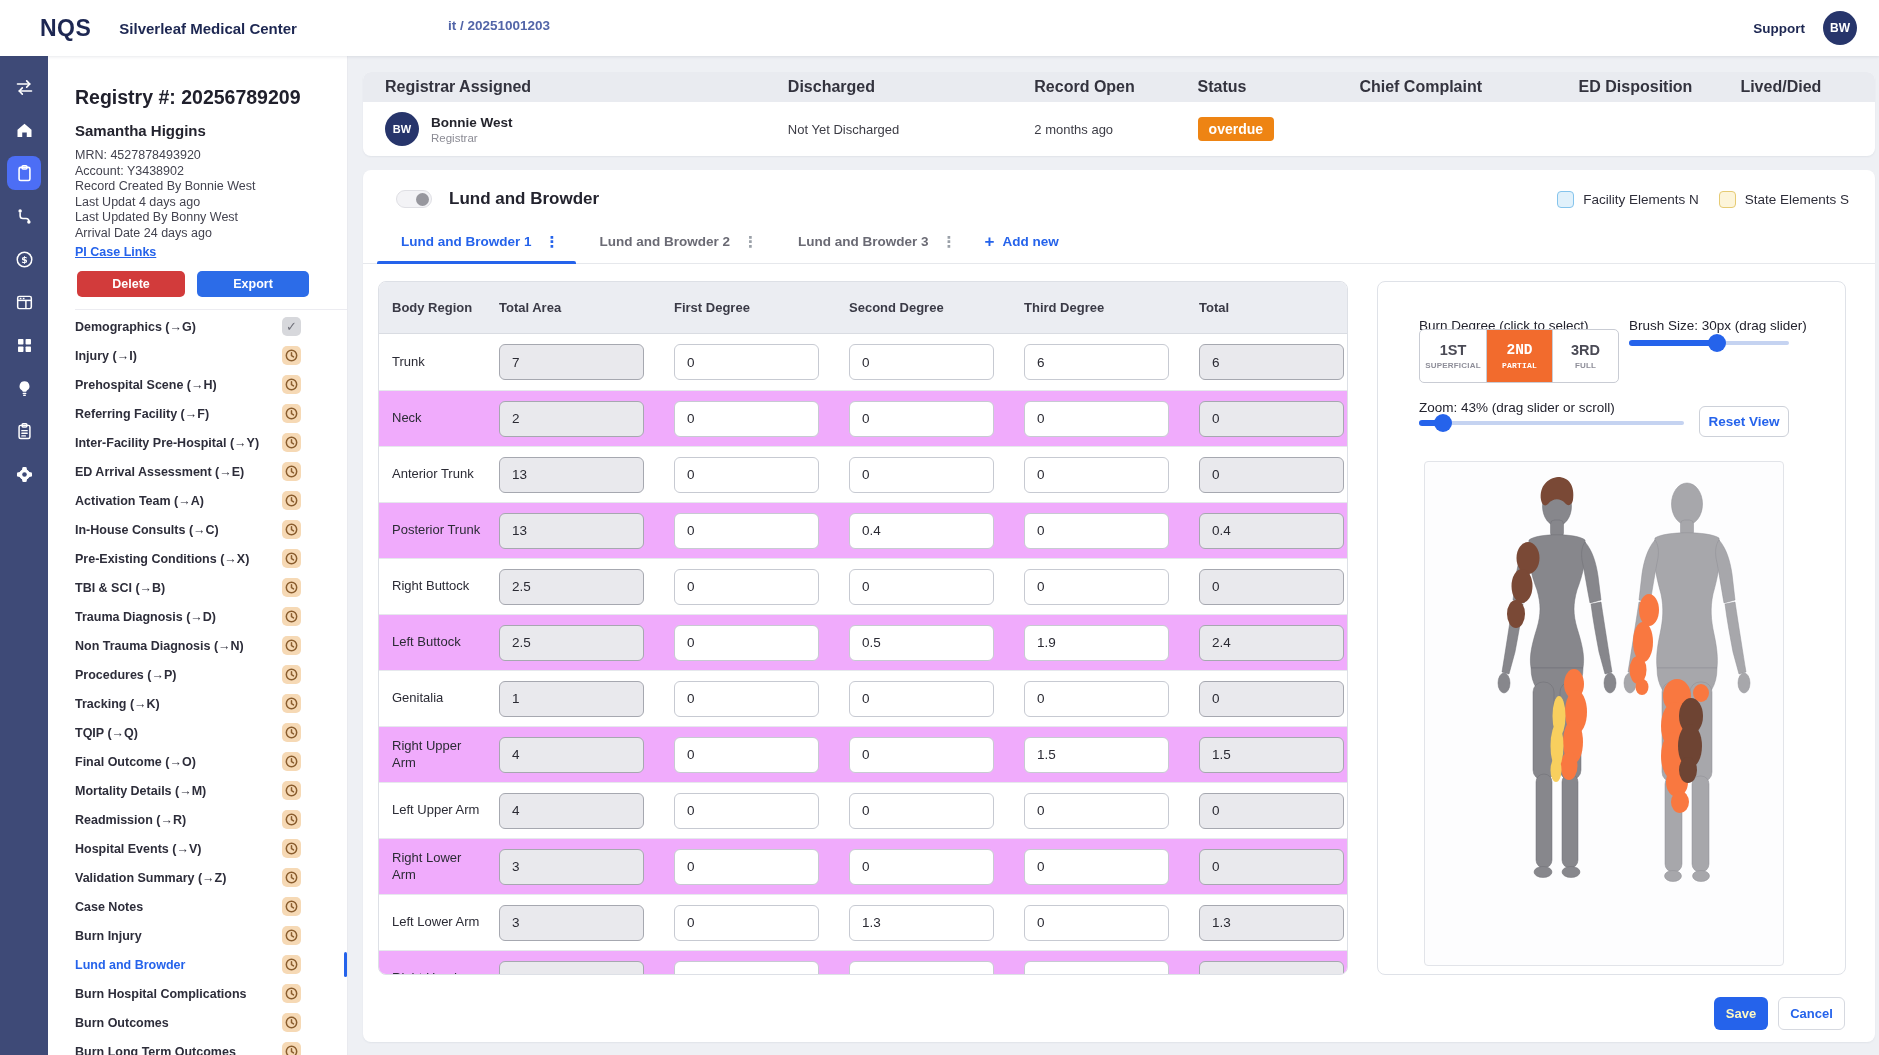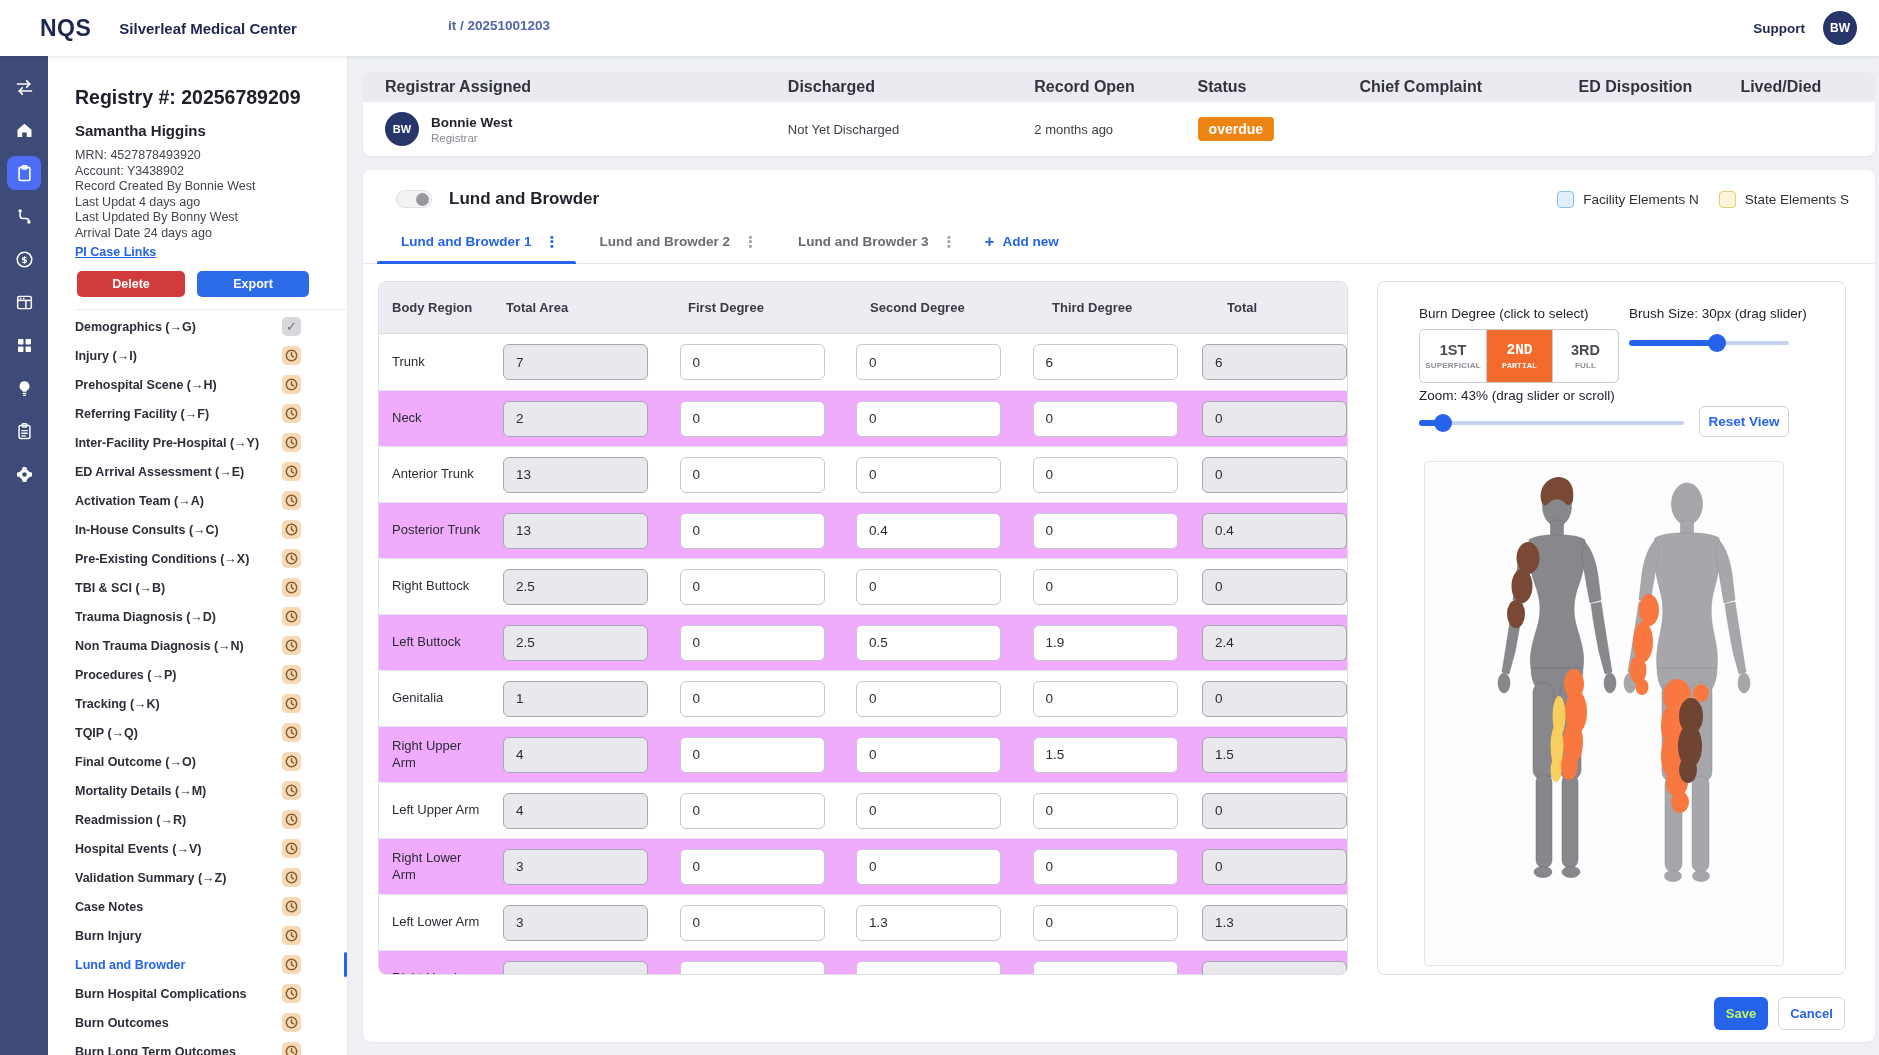--- a/index.html
+++ b/index.html
@@ -98,33 +98,33 @@
   .add-new { display:flex; align-items:center; gap:8px; margin-left:12px;
     color:var(--accent-blue); font-size:13.5px; font-weight:600; cursor:pointer; }
   .add-new .plus { font-size:17px; font-weight:600; }
 
   
   .table-box { position:absolute; left:15px; top:111px; width:970px; height:694px;
     border:1px solid #dde0e6; border-radius:8px; overflow:hidden; background:#fff; }
   .thead { display:flex; height:52px; background:#ebedf2; border-bottom:1px solid #d9dce2;
     align-items:center; }
   .th { font-size:13px; font-weight:700; color:#3a3a46; }
-  .c0 { width:120px; padding-left:13px; } .c1,.c2,.c3,.c4 { width:175px;margin-left:7px; } .c5 { flex:1; }
+  .c0 { width:120px; padding-left:13px; } .c1,.c2,.c3,.c4 { width:175px; } .c5 { flex:1; }
   .trow { display:flex; height:56px; align-items:center; border-top:1px solid #e6e8ed; background:#fff; }
   .trow:first-child { border-top:none; }
   .trow.alt { background:#f0abfc; }
   .region { font-size:13px; color:#2b2b35; line-height:1.3; padding-right:14px; }
   .tinput { width:145px; height:36px; border:1px solid #c7cad2; border-radius:6px; background:#fff;
     font-family:inherit; font-size:13.5px; color:#2a2a33; padding:0 12px; outline:none; }
   .tinput.ro { background:#e9e9ed; border-color:#a6a8b0; }
 
   
   .right-panel { position:absolute; left:1014px; top:111px; width:469px; height:694px;
     border:1px solid #dfe2e8; border-radius:8px; background:#fff; }
-  .panel-label { position:absolute; font-size:13.5px; color:#23232e; white-space:nowrap; }
+  .panel-label { position:absolute; font-size:13.5px; color:#23232e; white-space:nowrap;margin-top:12px; }
   .lbl-degree { left:41px; top:24px; }
   .lbl-brush { left:251px; top:24px; }
   .lbl-zoom { left:41px; top:106px; }
   .seg { position:absolute; left:41px; top:47px; display:flex; border:1px solid #c9ccd4;
     border-radius:5px; overflow:hidden; background:#fff; }
   .deg { width:66px; height:52px; display:flex; flex-direction:column; align-items:center;
     justify-content:center; border-left:1px solid #c9ccd4; cursor:pointer; }
   .deg:first-child { border-left:none; }
   .deg-big { font-size:14.5px; font-weight:700; color:#4a4a55; }
   .deg-small { font-size:8px; font-weight:700; color:#8e8e99; margin-top:3px; letter-spacing:.2px; }
@@ -142,21 +142,21 @@
     background:var(--accent-blue); margin-left:-9px; }
   .reset-btn { position:absolute; left:321px; top:124px; width:90px; height:31px; background:#fff;
     border:1px solid #cdd1d9; border-radius:6px; color:var(--accent-blue); font-size:13.5px;
     font-weight:700; display:flex; align-items:center; justify-content:center; cursor:pointer; }
 
   .diagram-box { position:absolute; left:46px; top:179px; width:360px; height:505px;
     border:1px solid #e2e4e9; border-radius:4px; background:#fdfdfe; overflow:hidden; }
   .diagram-box svg { width:360px; height:505px; display:block; }
 
   .actions { position:absolute; right:30px; bottom:12px; display:flex; gap:10px; }
-  .btn-save { width:54px; height:33px; background:var(--accent-blue); color:#bef264; border:none;
+  .btn-save { width:54px; height:33px; background:var(--accent-blue); color:#fef9c3; border:none;
     border-radius:6px; font-size:13px; font-weight:700; cursor:pointer; font-family:inherit; }
   .btn-cancel { width:67px; height:33px; background:#fff; color:var(--accent-blue);
     border:1px solid #d6d9e0; border-radius:6px; font-size:13px; font-weight:700; cursor:pointer;
     font-family:inherit; }
 </style>
 </head>
 <body>
 
 <div class="topbar">
   <div class="logo">NQS</div>

